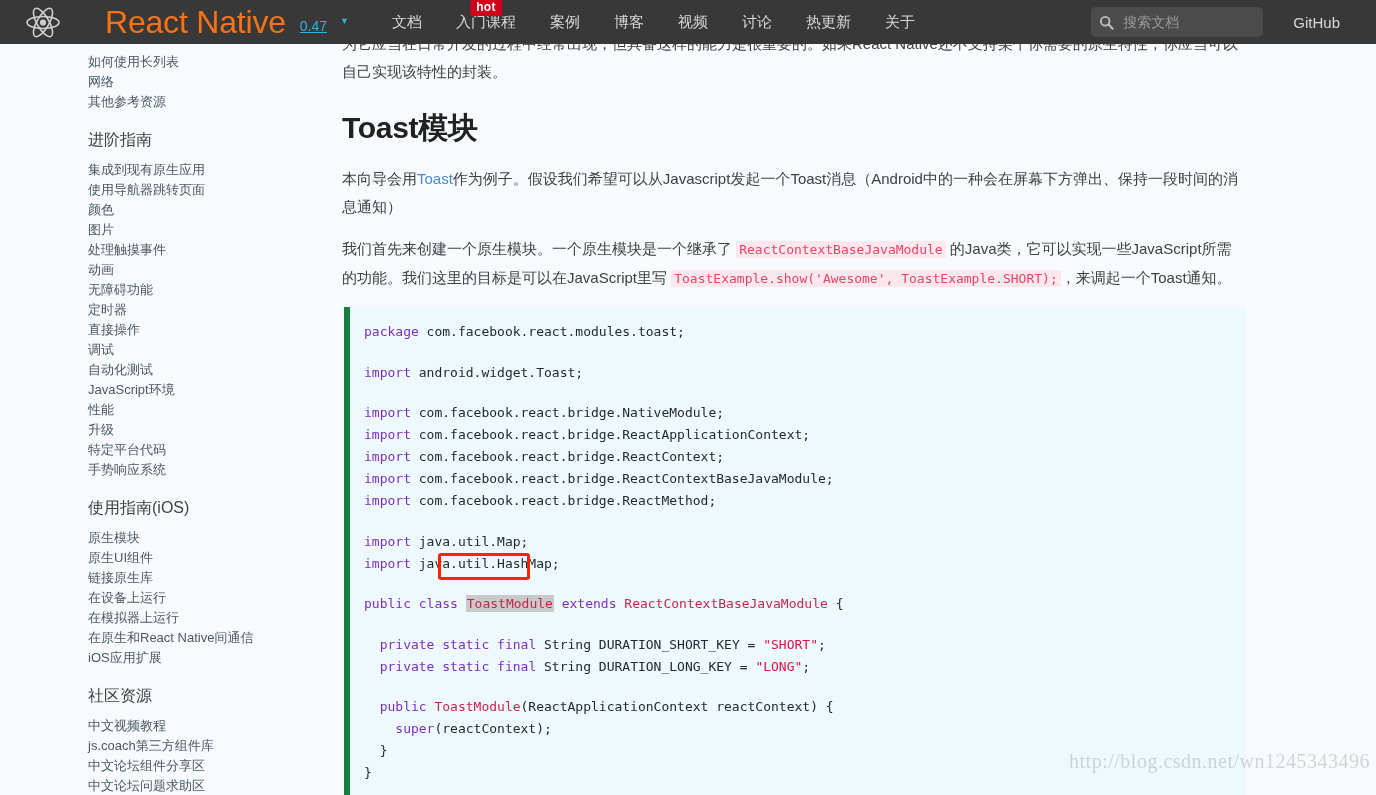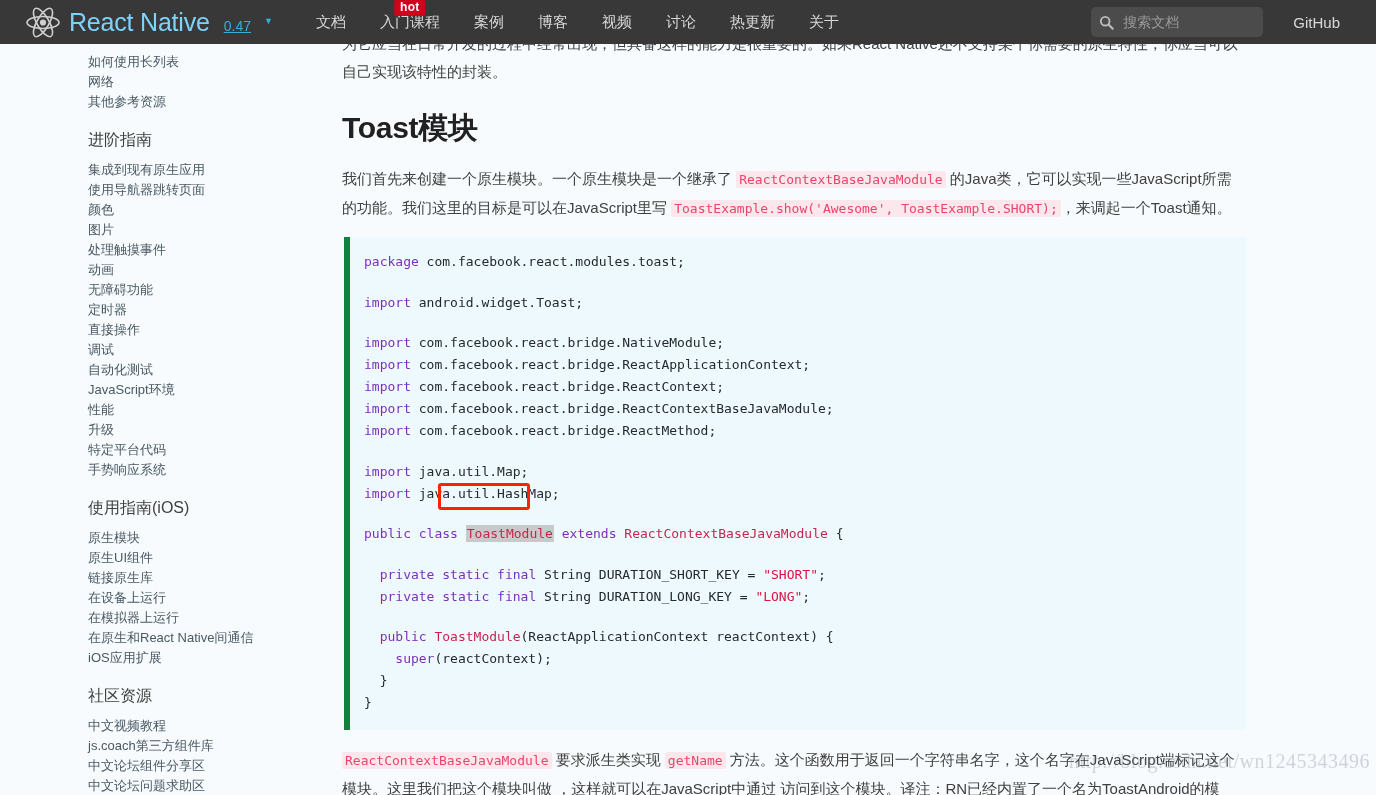--- a/index.html
+++ b/index.html
@@ -22,24 +22,25 @@
     white-space: nowrap;
   }
   .brand {
     display: flex;
     align-items: center;
     gap: 9px;
     margin-right: 26px;
   }
   .logo-svg { display:block; }
   .brand-title {
-    color: #7dd3fc;
-    font-size: 25px;
+    color: #f97316;
+    font-size: 32px;
     letter-spacing: -0.2px;
     font-weight: 400;
+    margin-left: 36px;
   }
   .version {
     color: #36afdc;
     font-size: 14px;
     text-decoration: underline;
     margin-left: 5px;
     position: relative;
     top: 4px;
   }
   .version-caret {
@@ -339,20 +340,21 @@
     </div>
 
   </div>
 
   <div class="content">
 
     <p class="para clipped-top">为它应当在日常开发的过程中经常出现，但具备这样的能力是很重要的。如果React Native还不支持某个你需要的原生特性，你应当可以自己实现该特性的封装。</p>
 
     <h2 class="h2">Toast模块</h2>
 
+    <p class="para"><span>本向导会用</span><span class="inline-link">Toast</span><span>作为例子。假设我们希望可以从Javascript发起一个Toast消息（Android中的一种会在屏幕下方弹出、保持一段时间的消息通知）</span></p>
 
     <p class="para"><span>我们首先来创建一个原生模块。一个原生模块是一个继承了 </span><code class="inline-code">ReactContextBaseJavaModule</code><span> 的Java类，它可以实现一些JavaScript所需的功能。我们这里的目标是可以在JavaScript里写 </span><code class="inline-code">ToastExample.show('Awesome', ToastExample.SHORT);</code><span>，来调起一个Toast通知。</span></p>
 
     <div class="codeblock"><span class="kw-purple">package</span> com.facebook.react.modules.toast;
 <span class="blank"></span><span class="kw-purple">import</span> android.widget.Toast;
 <span class="blank"></span><span class="kw-purple">import</span> com.facebook.react.bridge.NativeModule;
 <span class="kw-purple">import</span> com.facebook.react.bridge.ReactApplicationContext;
 <span class="kw-purple">import</span> com.facebook.react.bridge.ReactContext;
 <span class="kw-purple">import</span> com.facebook.react.bridge.ReactContextBaseJavaModule;
 <span class="kw-purple">import</span> com.facebook.react.bridge.ReactMethod;

